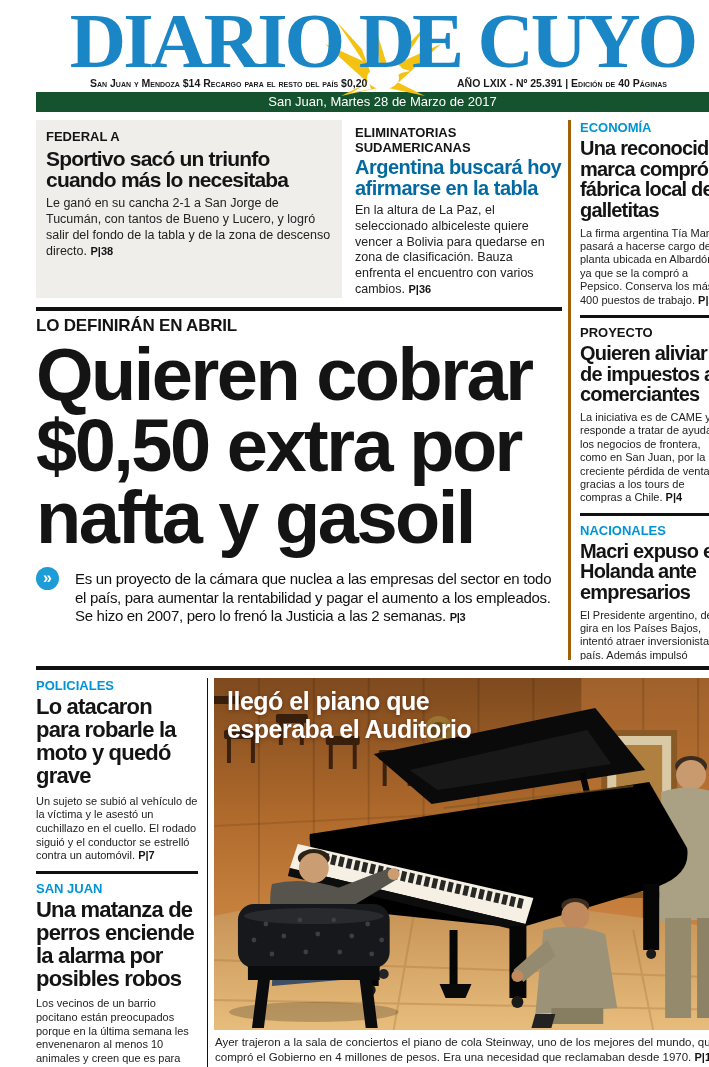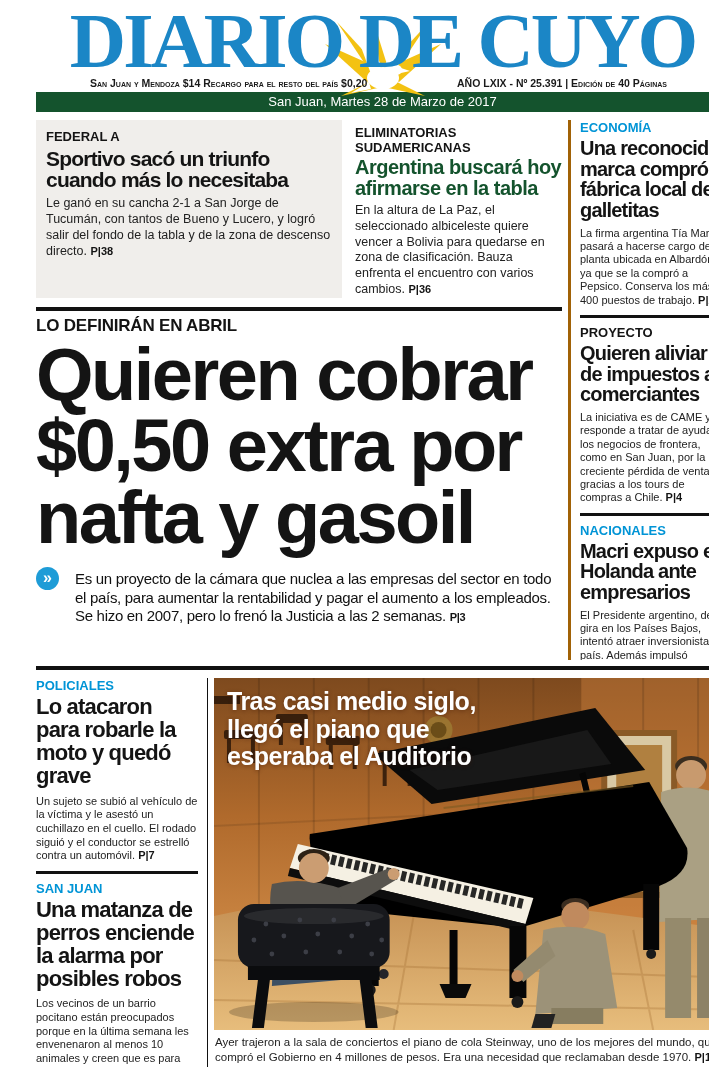--- a/index.html
+++ b/index.html
@@ -20,21 +20,21 @@
   
   .top-area{display:flex;padding:8px 8px 0;height:540px;overflow:hidden;}
   .main-col{width:532px;flex:none;padding-right:6px;box-sizing:border-box;}
   .rail{flex:1;border-left:3px solid #a16207;padding-left:9px;min-width:0;}
   .top-boxes{display:flex;gap:13px;}
   .gray-box{width:306px;box-sizing:border-box;background:#f0eeeb;padding:9px 10px 8px;}
   .kicker{font-size:13px;font-weight:bold;color:#141414;}
   .kicker.blue{color:#0094d6;}
   .gray-box h2{font-size:21px;line-height:1.0;letter-spacing:-.8px;margin:4px 0 6px;}
   .center-box{flex:1;padding-top:5px;min-width:0;}
-  .center-box h2{color:#14532d;font-size:20px;line-height:1.02;letter-spacing:-.5px;margin:2px 0 5px;}
+  .center-box h2{color:#0369a1;font-size:20px;line-height:1.02;letter-spacing:-.5px;margin:2px 0 5px;}
   .body-text{font-size:12.5px;line-height:1.26;color:#222;margin:0;}
   .pref{font-size:11px;font-weight:bold;color:#141414;}
   .rule-heavy{height:4px;background:#111;margin:9px 0 5px;}
   .lead-kicker{font-size:17px;font-weight:bold;margin:2px 0 0;letter-spacing:-.2px;}
   .lead-headline{font-size:74px;font-weight:bold;letter-spacing:-2.5px;line-height:.97;
                  color:#141414;margin:3px 0 10px;}
   .summary{display:flex;gap:10px;align-items:flex-start;padding-right:2px;}
   .chev{width:23px;height:23px;border-radius:50%;background:#1e9cd7;color:#fff;
         font-weight:bold;font-size:16px;line-height:1;display:flex;align-items:center;
         justify-content:center;flex:none;margin-top:3px;}
@@ -280,21 +280,20 @@
                 <circle cx="126" cy="274" r="2.4"></circle>
                 <circle cx="158" cy="276" r="2.4"></circle>
             </g>
             <circle cx="170" cy="296" r="5" fill="#23242a"></circle>
             <rect x="34" y="288" width="132" height="14" fill="#0b0c0e"></rect>
             <polygon points="44,302 56,302 50,350 38,350" fill="#0b0c0e"></polygon>
             <polygon points="146,302 158,302 164,350 152,350" fill="#0b0c0e"></polygon>
           </g>
         </svg>
         <div class="overlay">
-          <div>Tras casi medio siglo,</div>
           <div>llegó el piano que</div>
           <div>esperaba el Auditorio</div>
         </div>
       </figure>
       <div class="caption"><span>Ayer trajeron a la sala de conciertos el piano de cola Steinway, uno de los mejores del mundo, que compró el Gobierno en 4 millones de pesos. Era una necesidad que reclamaban desde 1970.</span>
          <b class="pref">P|16</b></div>
     </div>
   </div>
 
 </div>

